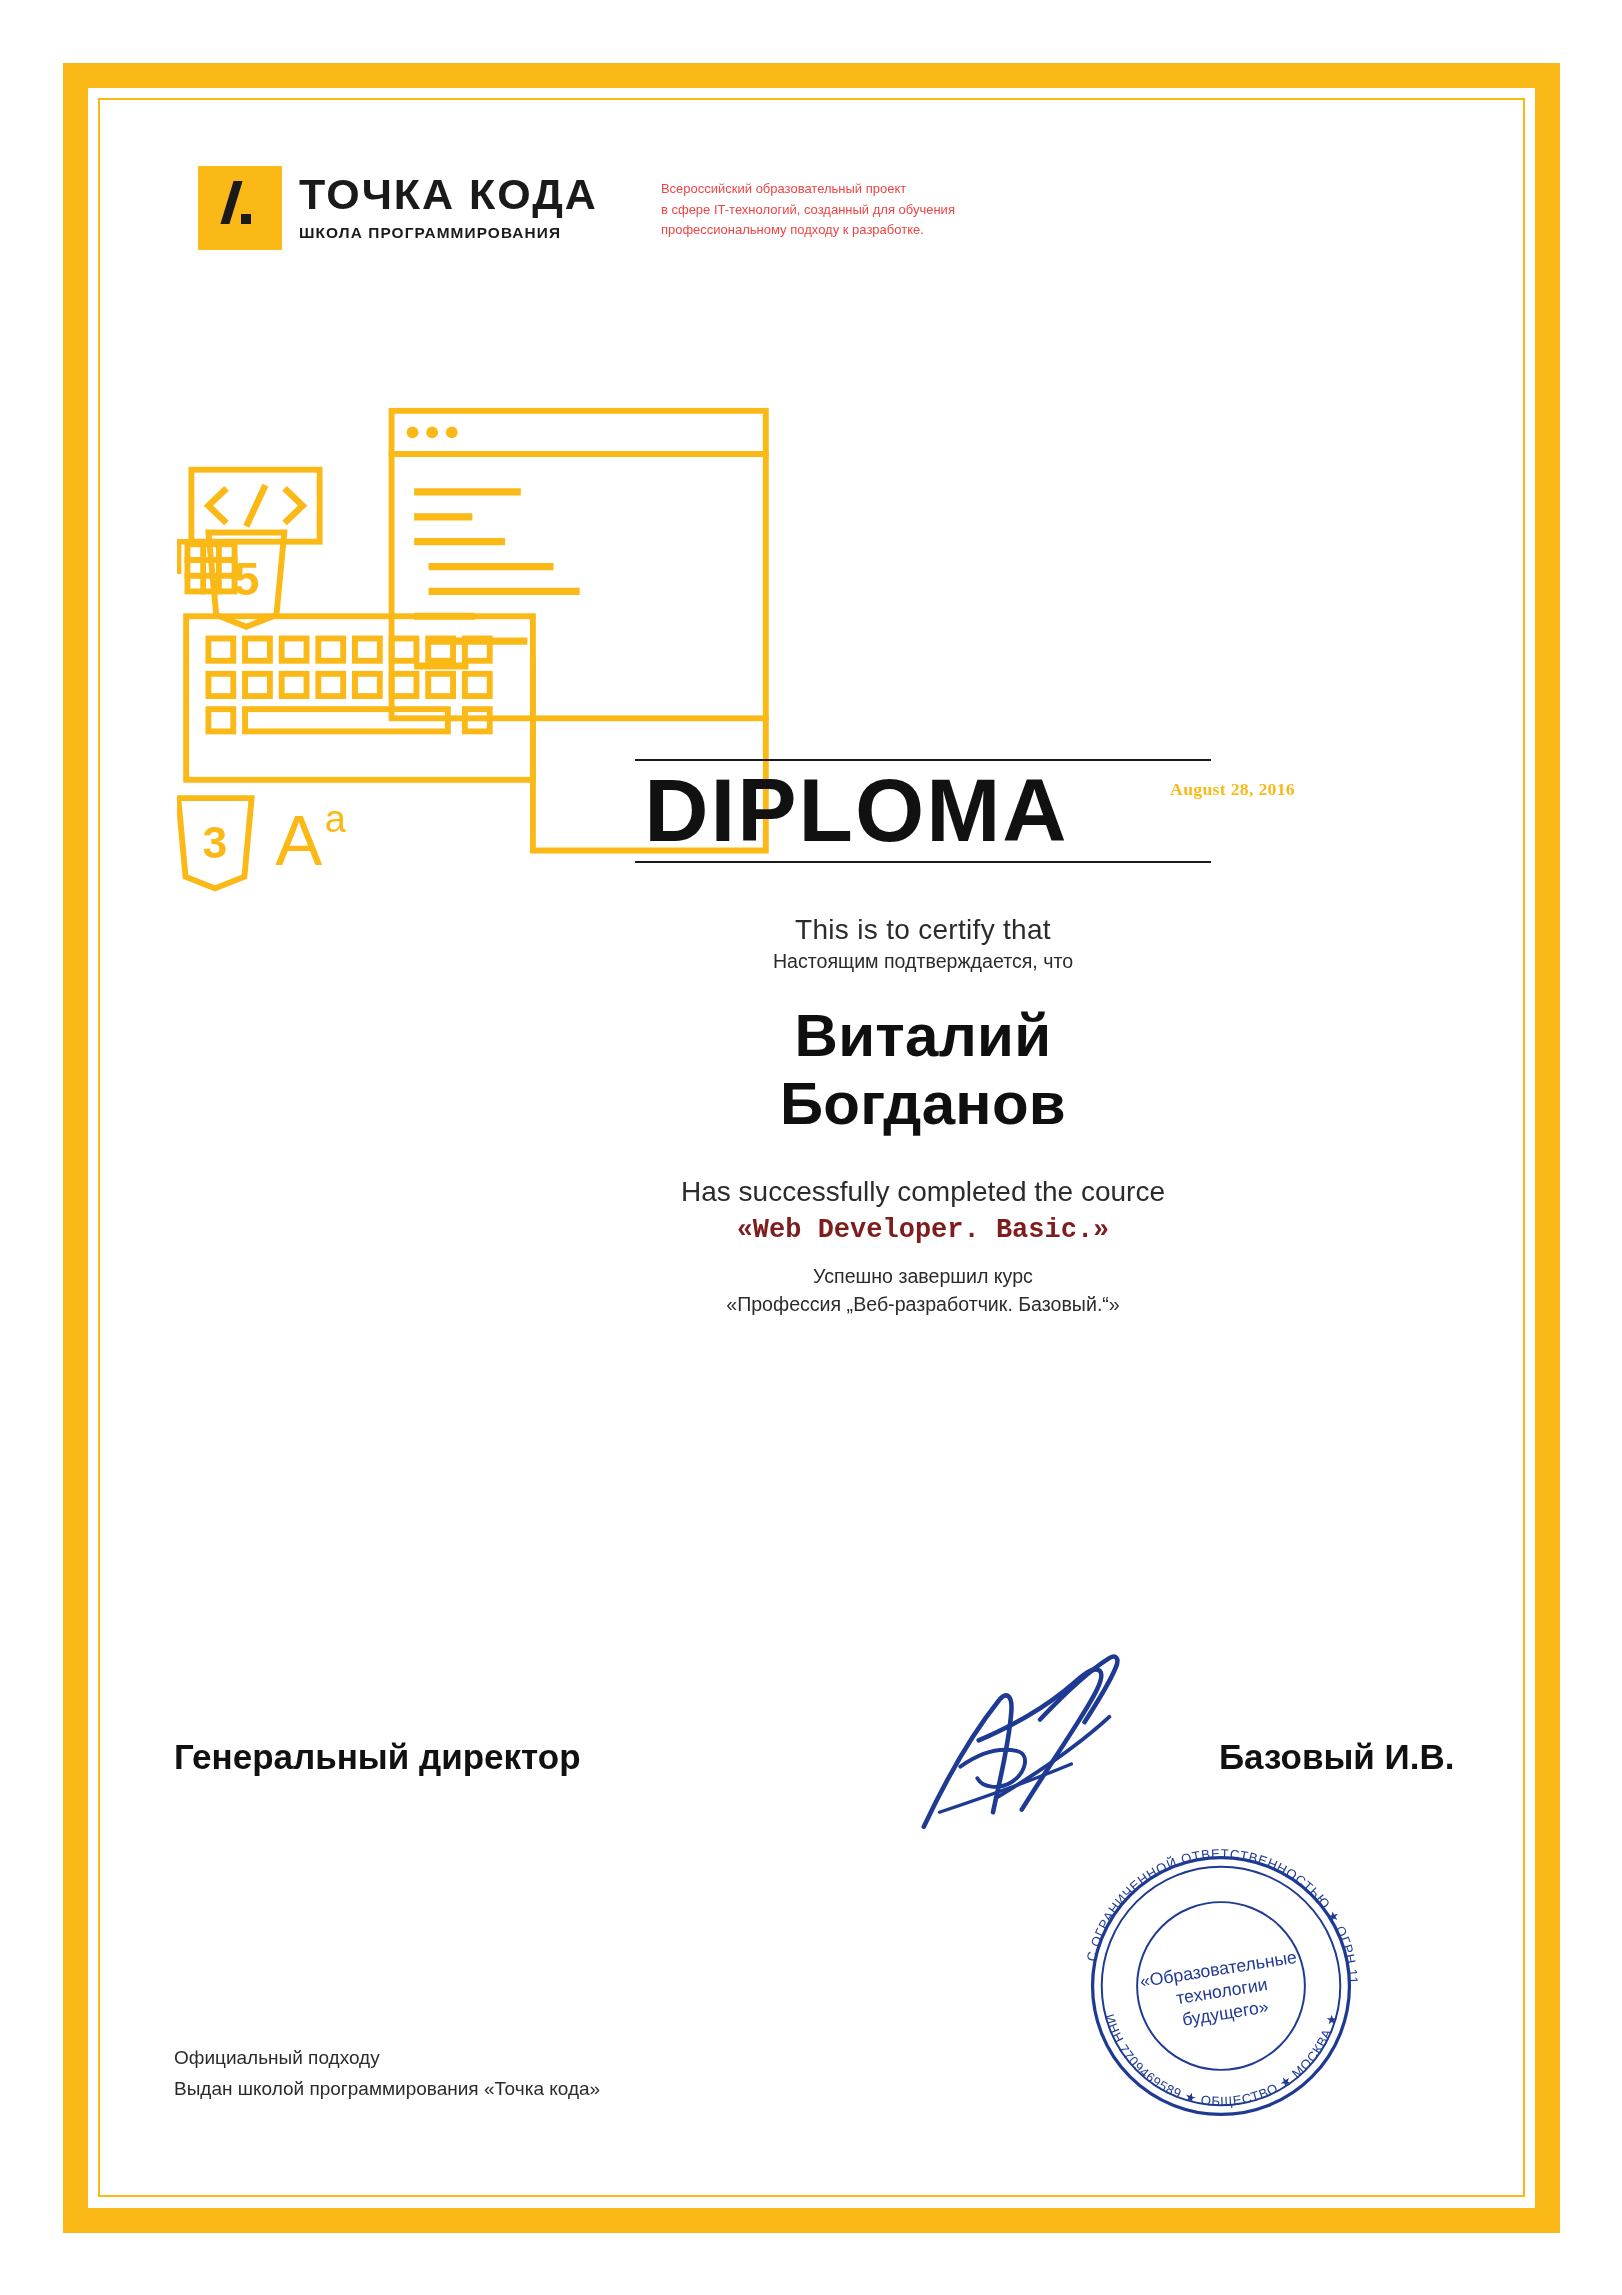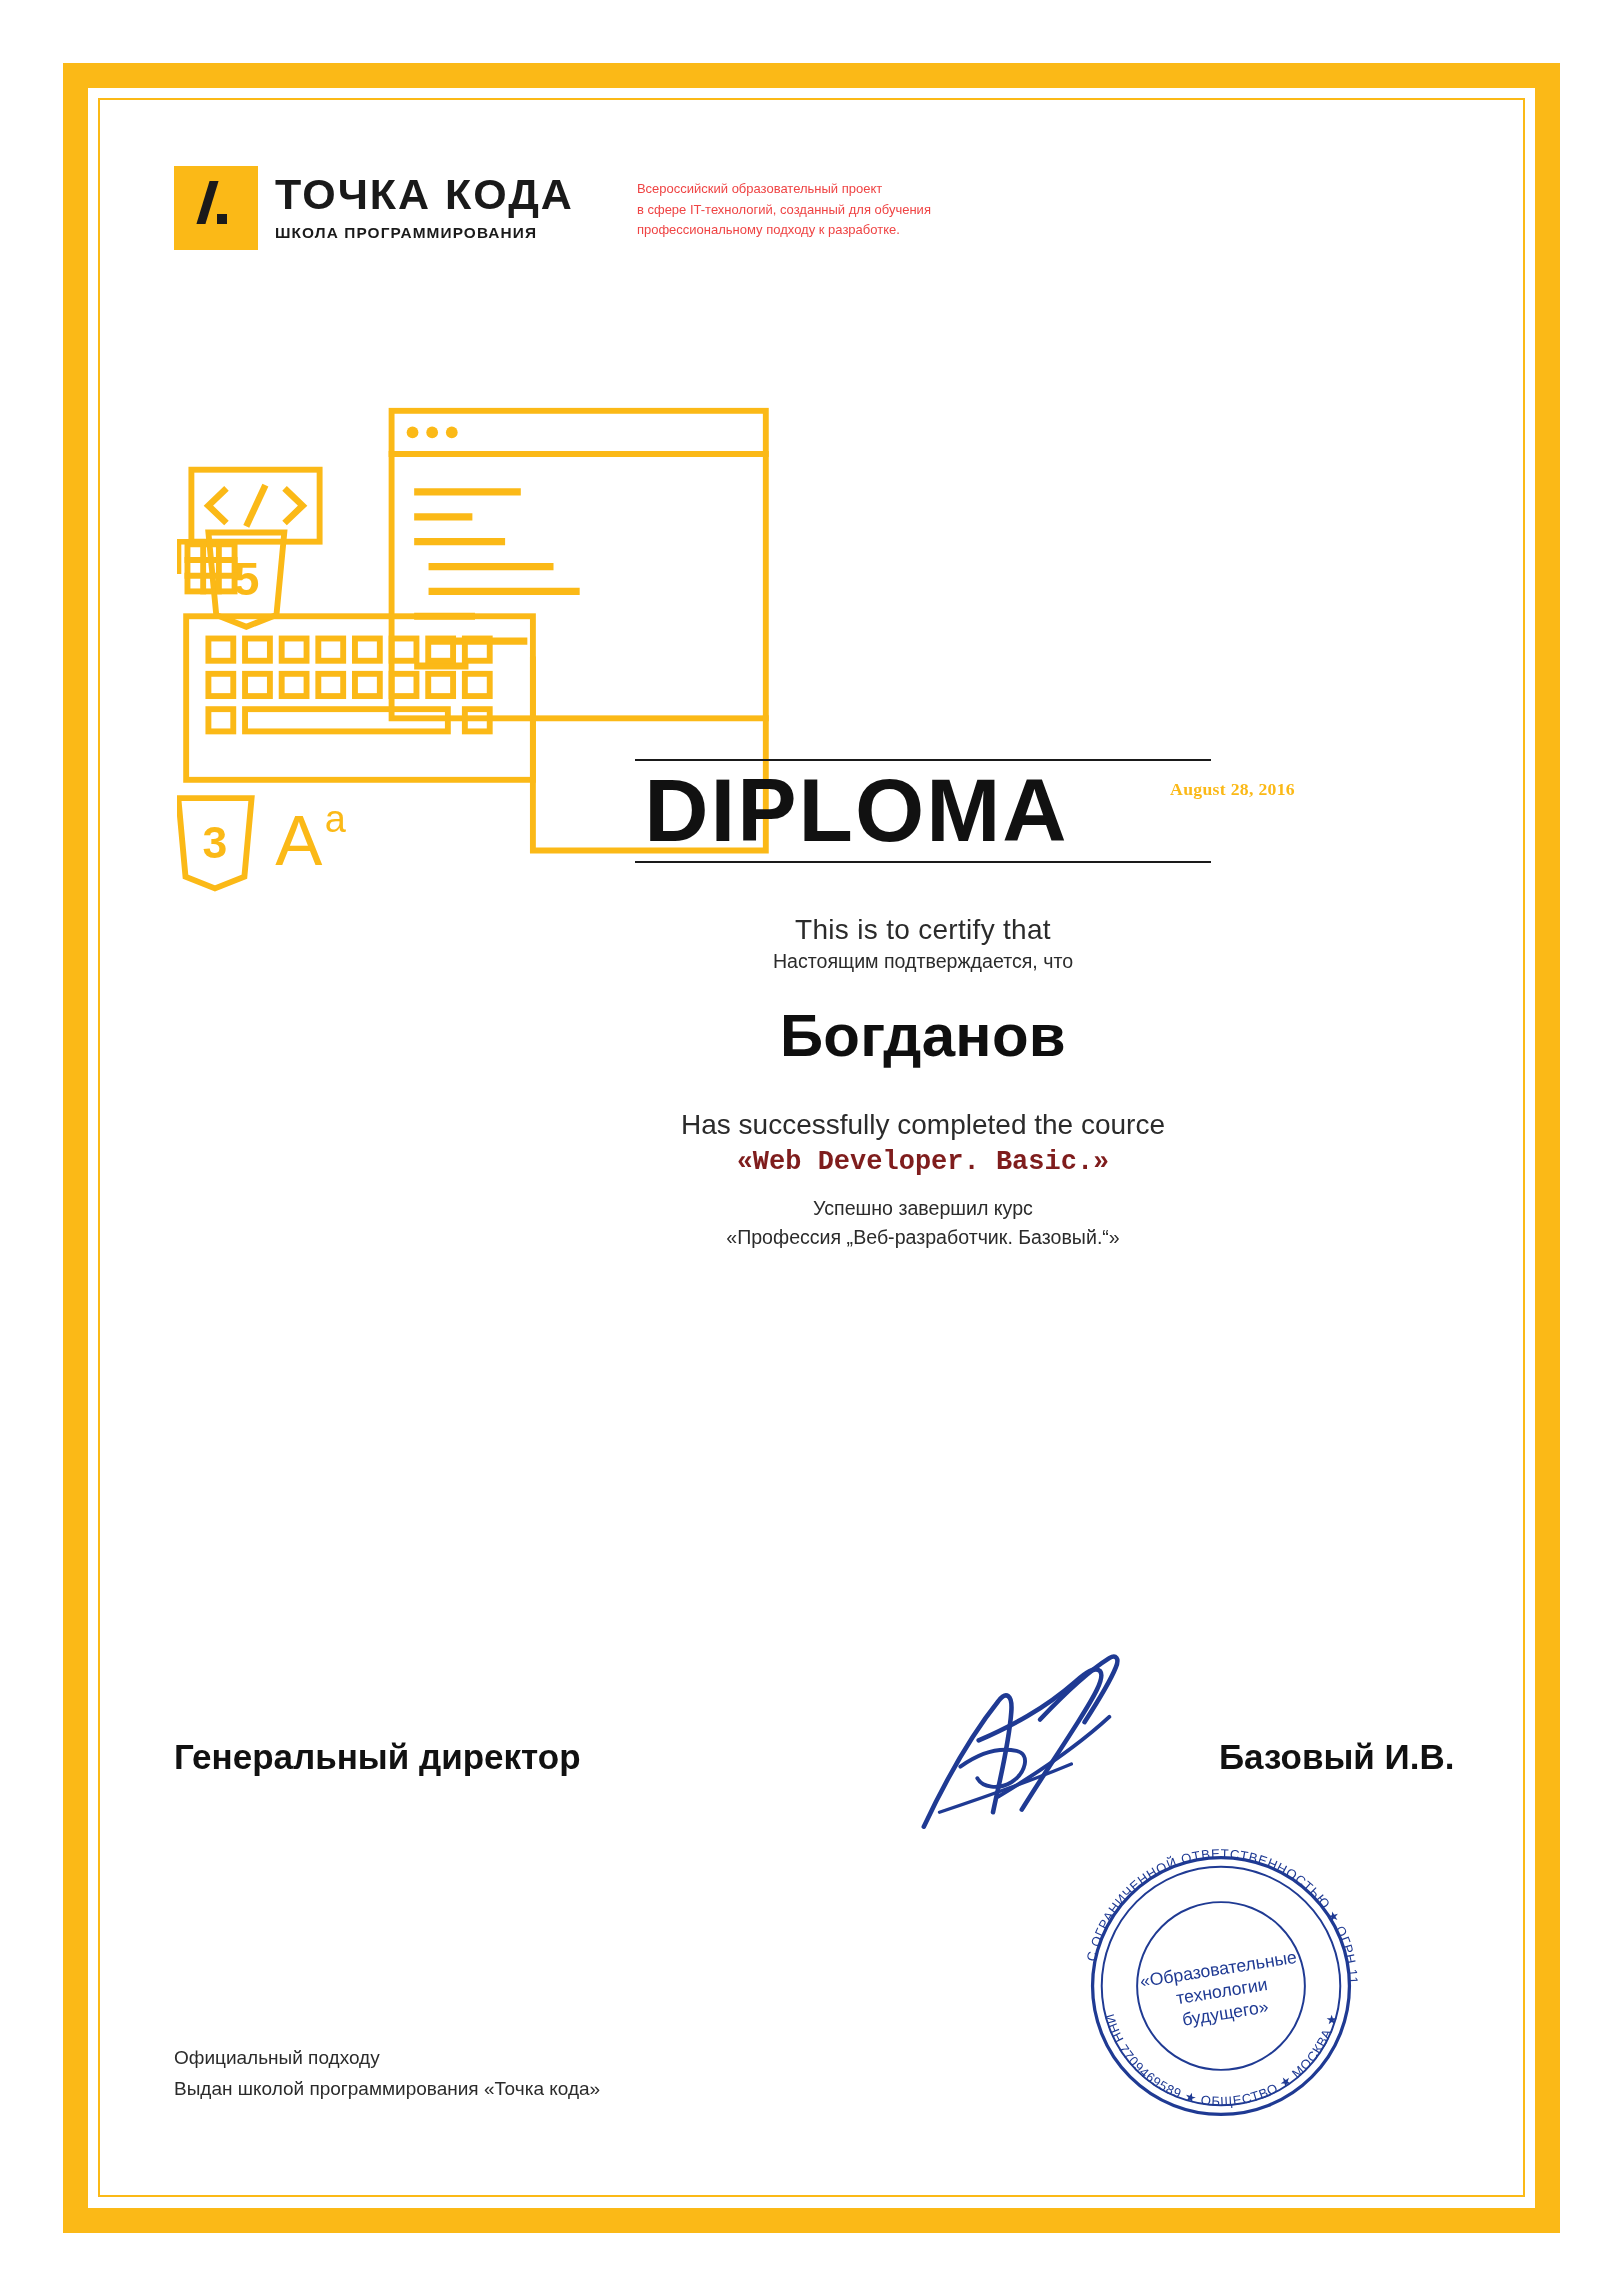--- a/index.html
+++ b/index.html
@@ -50,20 +50,21 @@
     position: absolute;
     left: 174px;
     top: 165px;
     width: 1283px;
     display: flex;
     align-items: flex-start;
   }
   .logo-block {
     display: flex;
     align-items: flex-start;
+    margin-left: 24px;
   }
   .logo-mark {
     width: 84px;
     height: 84px;
     background: #fbb917;
     position: relative;
     flex: 0 0 auto;
     margin-top: 1.3px;
   }
   .logo-mark .slash {
@@ -359,20 +360,21 @@
     <div class="diploma-word-row">
       <div class="diploma-word">DIPLOMA</div>
       <div class="diploma-date">August 28, 2016</div>
     </div>
     <div class="diploma-rule"></div>
 
     <div class="certify-en">This is to certify that</div>
     <div class="certify-ru">Настоящим подтверждается, что</div>
 
     <div class="recipient">
+      <div>Виталий</div>
       <div>Богданов</div>
     </div>
 
     <div class="course-en">Has successfully completed the cource</div>
     <div class="course-en-name">«Web Developer. Basic.»</div>
     <div class="course-ru">
       <div>Успешно завершил курс</div>
       <div>«Профессия „Веб-разработчик. Базовый.“»</div>
     </div>
   </div>

